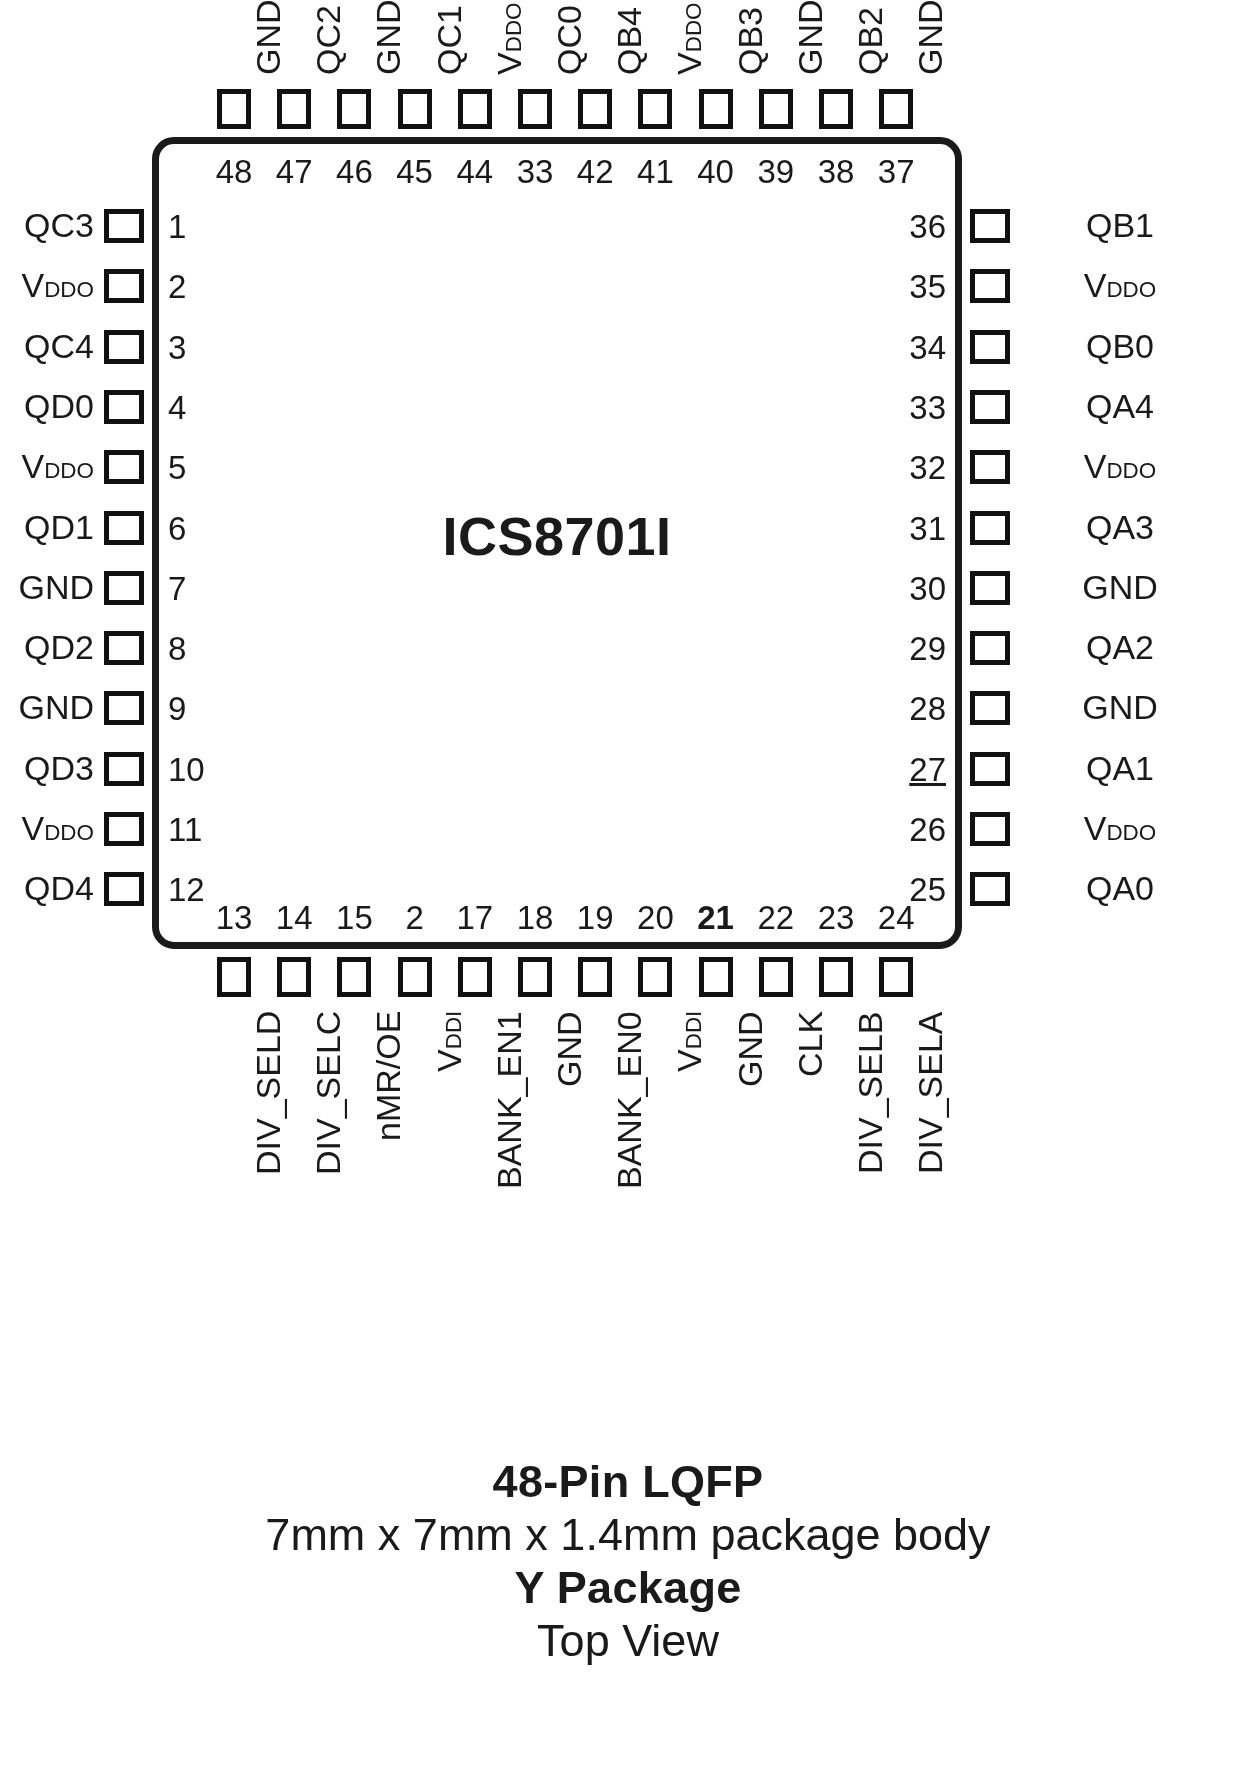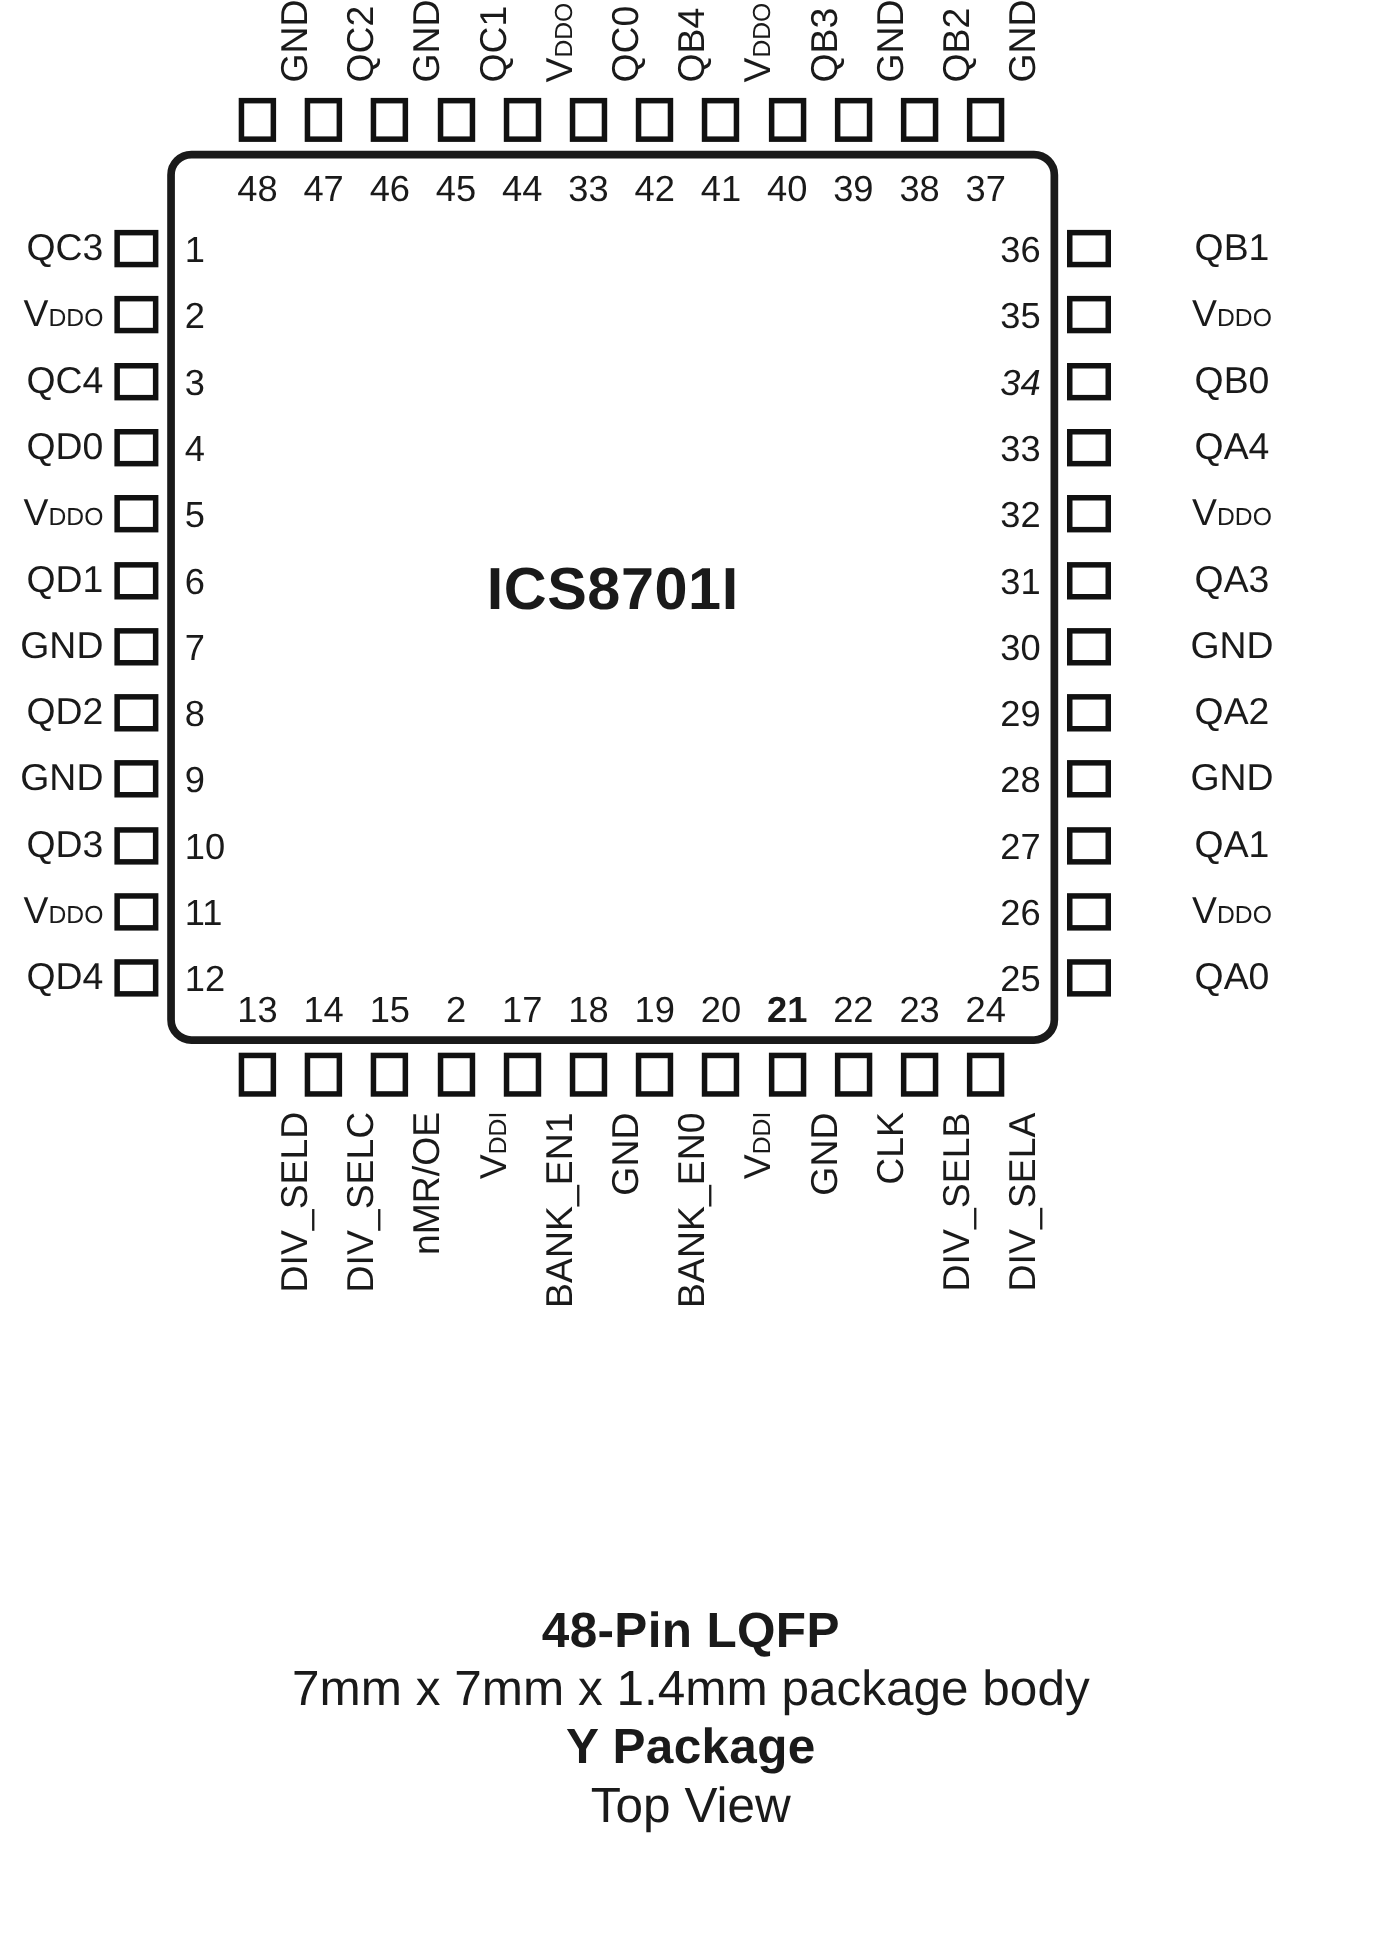--- a/index.html
+++ b/index.html
@@ -157,42 +157,42 @@
       <div class="pad pad-v" style="left: 104px; top: 872.3px;"></div>
       <div class="pnum pnum-left" style="left: 168px; top: 873.3px;">12</div>
       <div class="sig sig-left" style="left: -106px; top: 871.3px;">QD4</div>
       <div class="pad pad-v" style="left: 970px; top: 209px;"></div>
       <div class="pnum pnum-right" style="left: 876px; top: 210px;">36</div>
       <div class="sig sig-right" style="left: 1020px; top: 208px;">QB1</div>
       <div class="pad pad-v" style="left: 970px; top: 269.3px;"></div>
       <div class="pnum pnum-right" style="left: 876px; top: 270.3px;">35</div>
       <div class="sig sig-right" style="left: 1020px; top: 268.3px;"><span>V</span><span class="sub">DDO</span></div>
       <div class="pad pad-v" style="left: 970px; top: 329.6px;"></div>
-      <div class="pnum pnum-right" style="left: 876px; top: 330.6px; font-style: italic;">34</div>
+      <div class="pnum pnum-right" style="left: 876px; top: 330.6px;">34</div>
       <div class="sig sig-right" style="left: 1020px; top: 328.6px;">QB0</div>
       <div class="pad pad-v" style="left: 970px; top: 389.9px;"></div>
       <div class="pnum pnum-right" style="left: 876px; top: 390.9px;">33</div>
       <div class="sig sig-right" style="left: 1020px; top: 388.9px;">QA4</div>
       <div class="pad pad-v" style="left: 970px; top: 450.2px;"></div>
       <div class="pnum pnum-right" style="left: 876px; top: 451.2px;">32</div>
       <div class="sig sig-right" style="left: 1020px; top: 449.2px;"><span>V</span><span class="sub">DDO</span></div>
       <div class="pad pad-v" style="left: 970px; top: 510.5px;"></div>
       <div class="pnum pnum-right" style="left: 876px; top: 511.5px;">31</div>
       <div class="sig sig-right" style="left: 1020px; top: 509.5px;">QA3</div>
       <div class="pad pad-v" style="left: 970px; top: 570.8px;"></div>
       <div class="pnum pnum-right" style="left: 876px; top: 571.8px;">30</div>
       <div class="sig sig-right" style="left: 1020px; top: 569.8px;">GND</div>
       <div class="pad pad-v" style="left: 970px; top: 631.1px;"></div>
       <div class="pnum pnum-right" style="left: 876px; top: 632.1px;">29</div>
       <div class="sig sig-right" style="left: 1020px; top: 630.1px;">QA2</div>
       <div class="pad pad-v" style="left: 970px; top: 691.4px;"></div>
       <div class="pnum pnum-right" style="left: 876px; top: 692.4px;">28</div>
       <div class="sig sig-right" style="left: 1020px; top: 690.4px;">GND</div>
       <div class="pad pad-v" style="left: 970px; top: 751.7px;"></div>
-      <div class="pnum pnum-right" style="left: 876px; top: 752.7px;">27</div>
+      <div class="pnum pnum-right" style="left: 876px; top: 752.7px; text-decoration: underline;">27</div>
       <div class="sig sig-right" style="left: 1020px; top: 750.7px;">QA1</div>
       <div class="pad pad-v" style="left: 970px; top: 812px;"></div>
       <div class="pnum pnum-right" style="left: 876px; top: 813px;">26</div>
       <div class="sig sig-right" style="left: 1020px; top: 811px;"><span>V</span><span class="sub">DDO</span></div>
       <div class="pad pad-v" style="left: 970px; top: 872.3px;"></div>
       <div class="pnum pnum-right" style="left: 876px; top: 873.3px;">25</div>
       <div class="sig sig-right" style="left: 1020px; top: 871.3px;">QA0</div>
       <div class="pad pad-h" style="left: 217px; top: 89px;"></div>
       <div class="pnum pnum-top" style="left: 204px; top: 155px;">48</div>
       <div class="sig-rot sig-top-rot" style="left: 251px; top: 75px;">GND</div>

